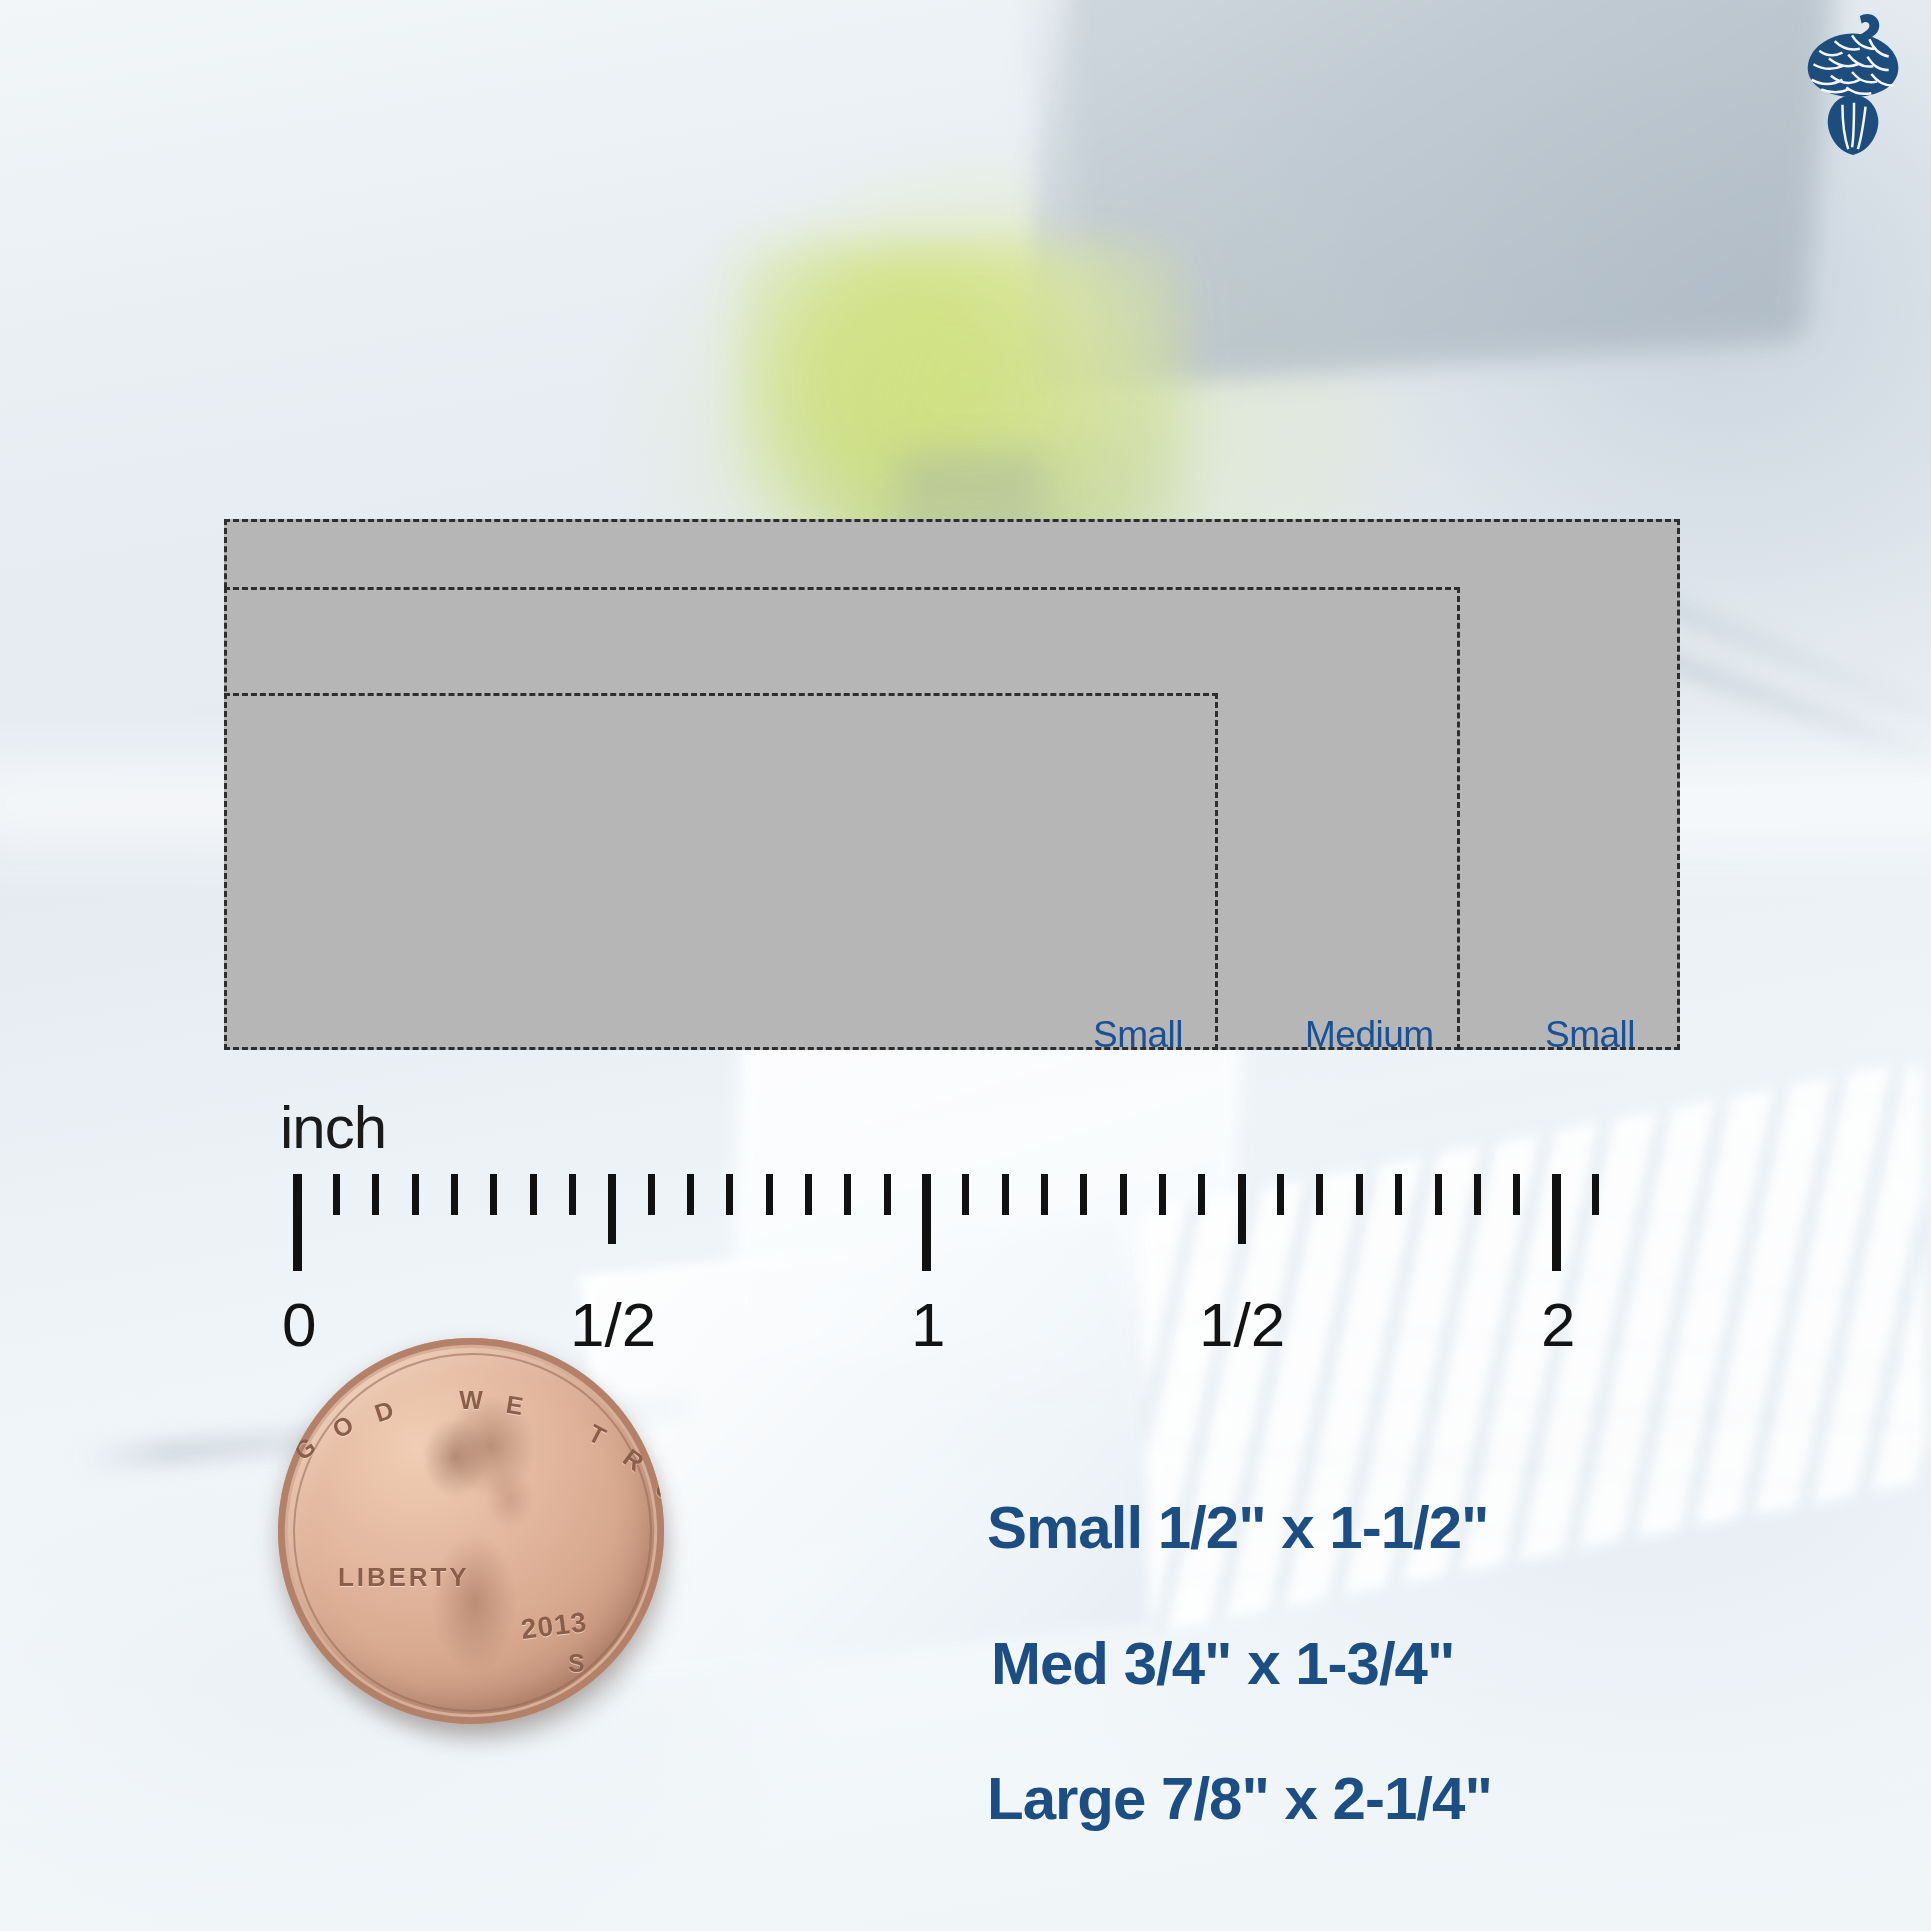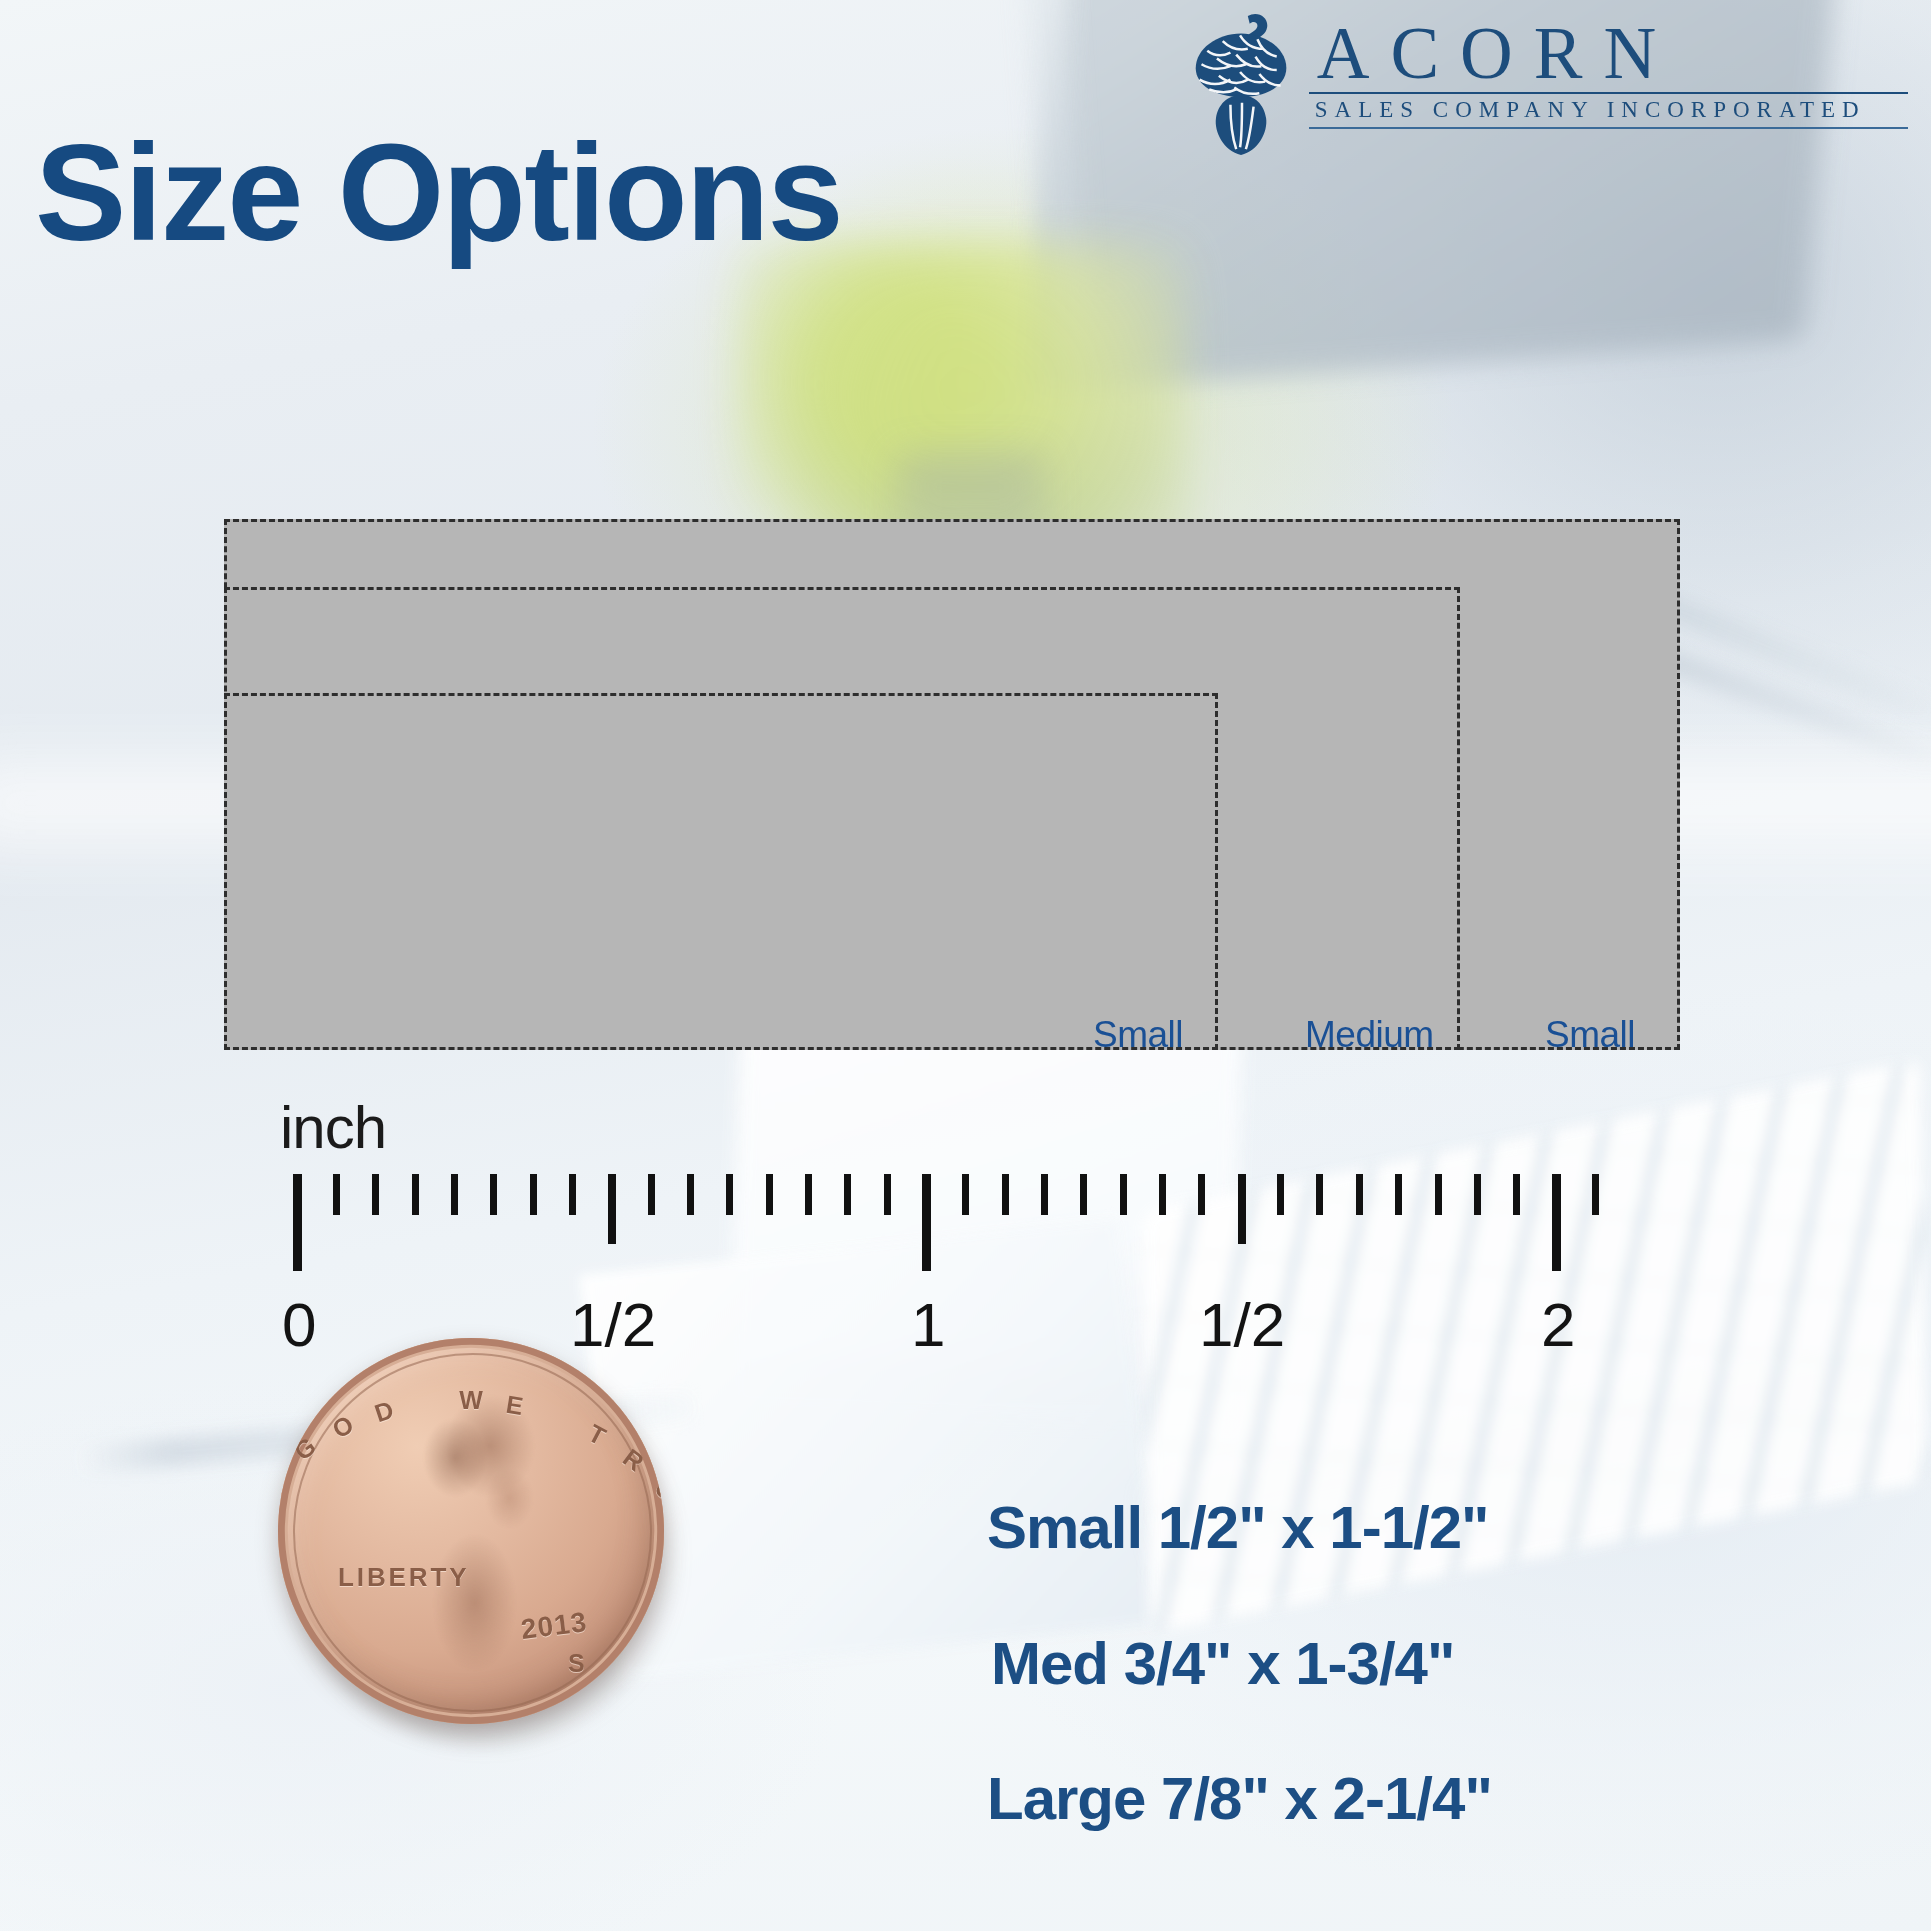--- a/index.html
+++ b/index.html
@@ -223,43 +223,36 @@
   <div class="bgblur pot"></div>
   <div class="bgblur deskline"></div>
   <div class="bgblur pen1"></div>
   <div class="bgblur pen2"></div>
   <div class="bgblur paper-sheet2"></div>
   <div class="bgblur paper-sheet"></div>
   <div class="bgblur pencil-left"></div>
   <div class="bgblur kb-shadow"></div>
   <div class="bgblur keyboard"></div>
 
-  <div class="hdr-title">Size Options</div>
 
   <div class="logo">
     <svg class="acorn-icon" viewBox="0 0 112 150">
       <g fill="#1d4d7c">
         <path d="M62 4c10-6 22 1 20 12-1 7-8 10-13 14l-6-7c4-3 9-5 9-9 0-4-5-5-8-2z"></path>
         <path d="M55 22C30 22 8 38 8 58c0 18 20 30 47 30s47-12 47-30c0-20-22-36-47-36z"></path>
         <path d="M55 86c-14 0-24 10-26 24-2 14 8 34 26 38 18-4 28-24 26-38-2-14-12-24-26-24z"></path>
       </g>
       <g stroke="#ffffff" stroke-width="2.6" fill="none" opacity=".95">
         <path d="M20 40c8 6 16 6 24 2M36 30c8 8 16 10 26 8M54 24c6 10 14 14 24 14M72 28c4 10 10 16 20 18"></path>
         <path d="M14 54c10 6 20 6 30 2M30 48c10 8 20 10 30 6M50 44c8 10 16 14 26 12M70 46c6 10 12 14 22 14"></path>
         <path d="M12 70c10 6 22 6 32 0M32 66c10 8 20 10 30 4M54 62c8 10 16 12 26 10M74 64c6 8 14 12 22 12"></path>
         <path d="M22 80c10 4 20 4 28 0M48 78c8 6 16 8 26 6"></path>
         <path d="M44 96c0 18 2 34 6 46M56 94c0 18 0 34-2 46M68 98c-2 16-4 32-8 44"></path>
       </g>
     </svg>
-    <div class="logo-text">
-      <div class="logo-acorn">ACORN</div>
-      <div class="logo-rule"></div>
-      <div class="logo-sub">SALES COMPANY INCORPORATED</div>
-      <div class="logo-rule2"></div>
-    </div>
   </div>
 
   <div class="rect" id="rect-large"></div>
   <div class="rect" id="rect-medium"></div>
   <div class="rect" id="rect-small"></div>
 
   <div class="rect-label" id="label-small">Small</div>
   <div class="rect-label" id="label-medium">Medium</div>
   <div class="rect-label" id="label-large">Small</div>
 

